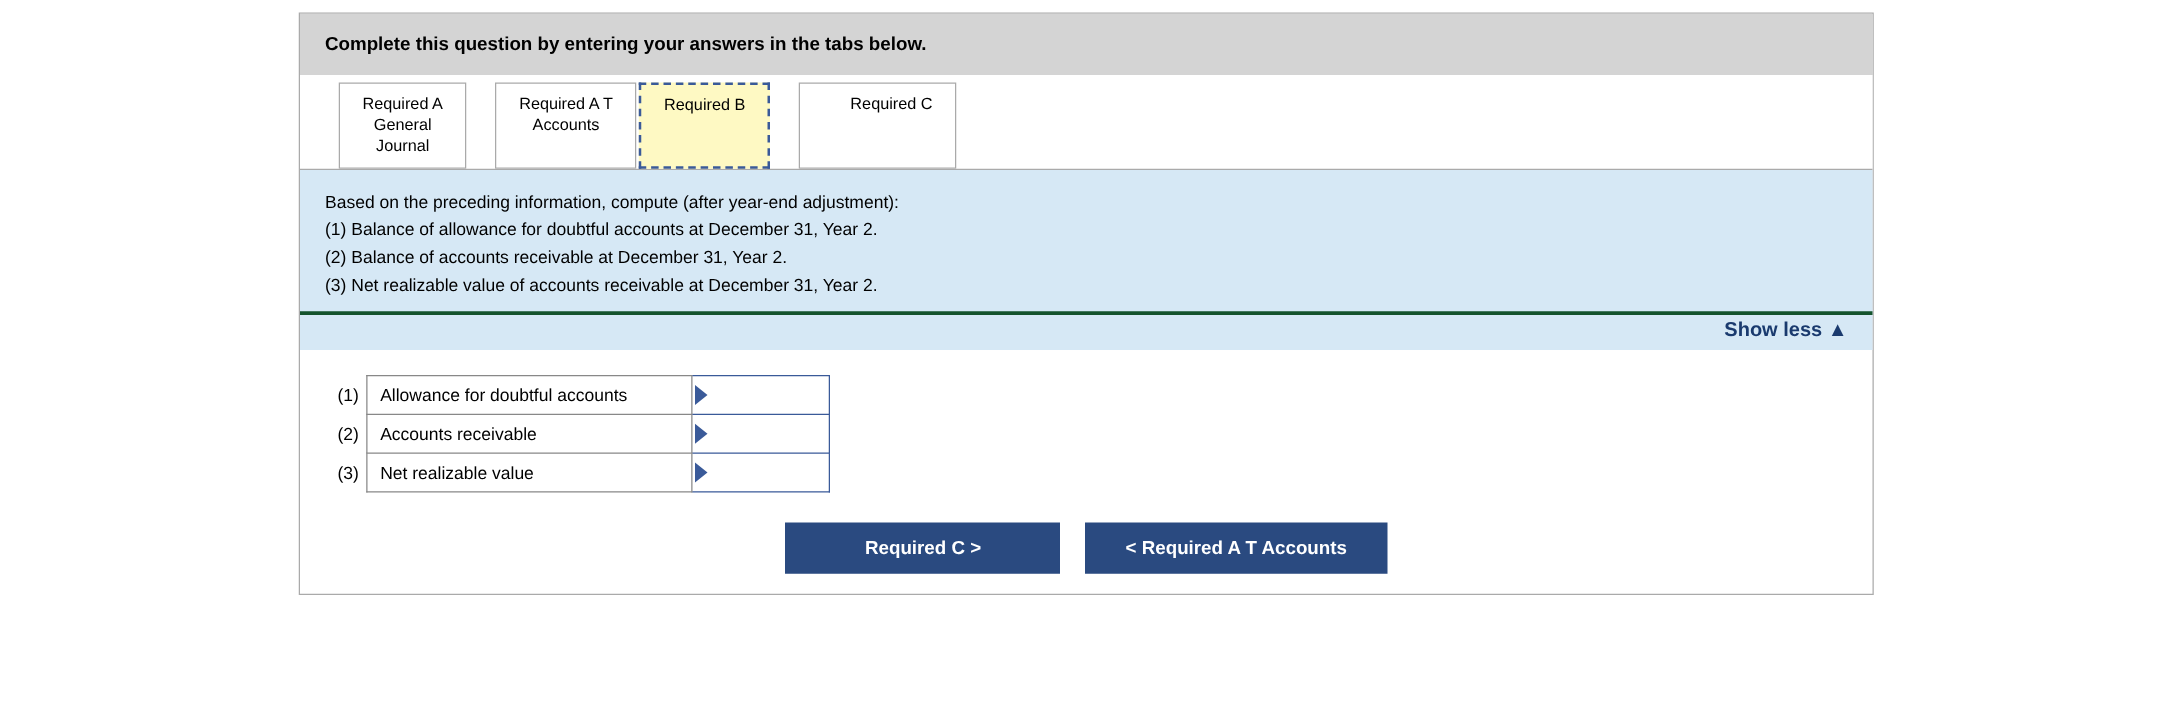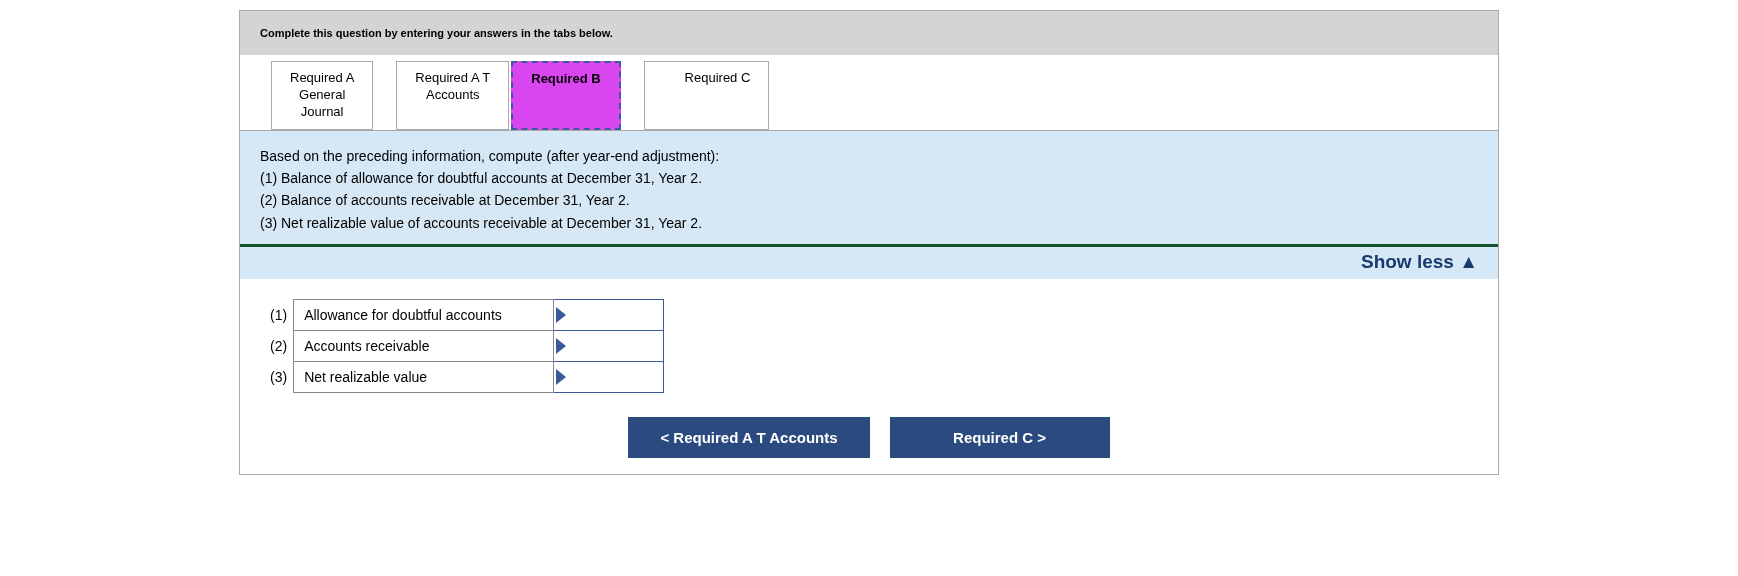--- a/index.html
+++ b/index.html
@@ -13,21 +13,21 @@
     .outer-container {
       border: 1px solid #aaa;
       max-width: 1260px;
       margin: 0 auto;
     }
 
     .instruction-bar {
       background: #d4d4d4;
       padding: 16px 20px;
       font-weight: bold;
-      font-size: 11px;
+      font-size: 15px;
       color: #000;
     }
 
     .tabs-row {
       display: flex;
       align-items: stretch;
       border-bottom: 1px solid #aaa;
       background: #fff;
       padding-top: 6px;
       padding-left: 10px;
@@ -41,22 +41,22 @@
       background: #fff;
       text-align: center;
       margin-right: 2px;
       font-size: 13px;
       color: #000;
       line-height: 1.3;
     }
 
     .tab.active {
       border: 2px dashed #3a5a99;
-      background: #d946ef;
-      font-weight: bold;
+      background: #fef9c3;
+      font-weight: normal;
     }
 
     .tab:not(.active) {
       border: 1px solid #aaa;
       margin-left: 21px;
     }
 
     .info-box {
       background: #d6e8f5;
       padding: 14px 20px 10px 20px;
@@ -68,21 +68,21 @@
 
     .show-less-row {
       text-align: right;
       padding: 4px 20px 6px 0;
       background: #d6e8f5;
     }
 
     .show-less-link {
       color: #1a3a6e;
       font-weight: bold;
-      font-size: 19px;
+      font-size: 16px;
       cursor: pointer;
       text-decoration: none;
     }
 
     .content-area {
       padding: 20px 20px 16px 20px;
     }
 
     .answers-table {
       border-collapse: collapse;
@@ -226,17 +226,17 @@
             <div class="input-cell-inner">
               <div class="triangle-indicator"></div>
               <input class="answer-input" type="text" style="">
             </div>
           </td>
         </tr>
       </tbody>
     </table>
 
     <div class="nav-buttons-row">
+      <button class="nav-btn">Required C &gt;</button>
       <button class="nav-btn">&lt; Required A T Accounts</button>
-      <button class="nav-btn">Required C &gt;</button>
     </div>
   </div>
 </div>
 
 </body></html>

